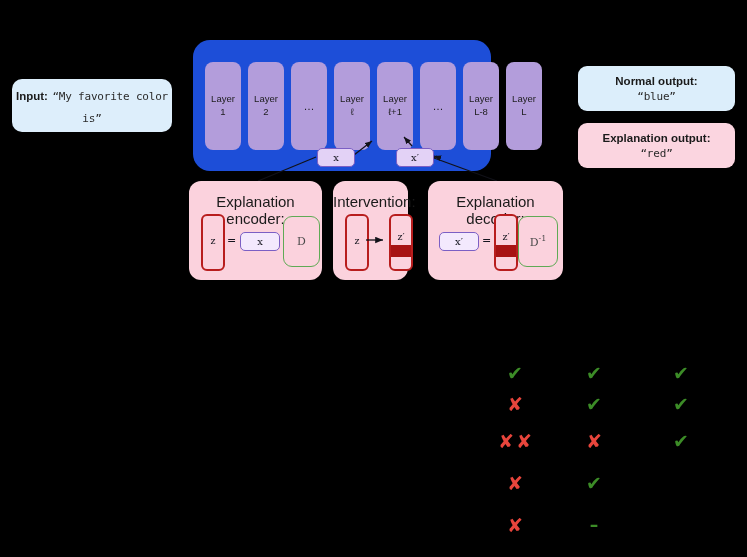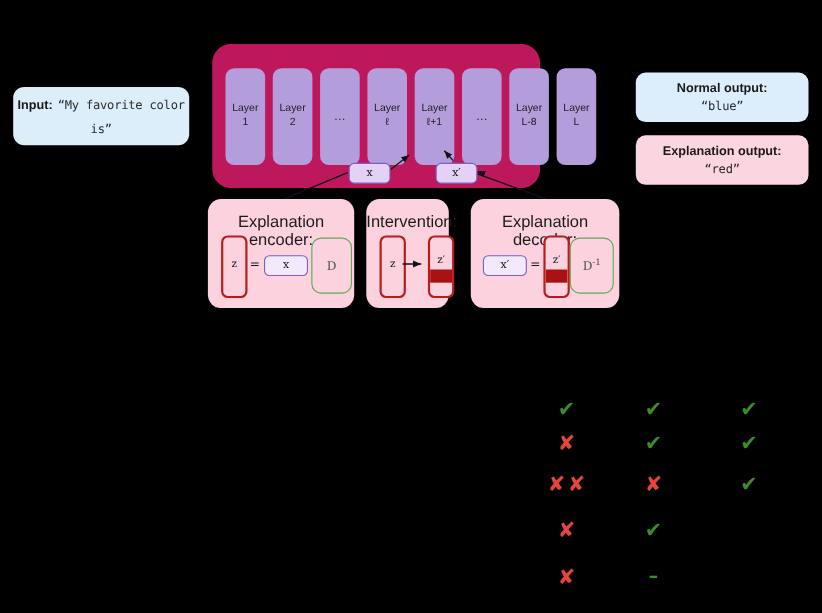--- a/index.html
+++ b/index.html
@@ -18,21 +18,21 @@
     background:#ddeefb;border-radius:10px;
     display:flex;align-items:center;justify-content:center;
     text-align:center;line-height:1.35;
   }
   .lbl-bold{font-family:"Liberation Sans",sans-serif;font-size:11.5px;color:#1a1a1a;font-weight:600;}
   .mono{font-family:"DejaVu Sans Mono",monospace;font-size:11px;color:#2b2b2b;letter-spacing:-0.2px;}
 
   
   #model-container{
     position:absolute;left:193px;top:40px;width:298px;height:131px;
-    background:#be185d;border-radius:17px;
+    background:#1d4ed8;border-radius:17px;
   }
   .layer-block{
     position:absolute;top:22px;width:36px;height:88px;
     background:#b39ddb;border-radius:8px;
     display:flex;align-items:center;justify-content:center;
     text-align:center;
     font-size:9.5px;color:#1d1d1d;line-height:1.35;
   }
   .layer-ellipsis{
     position:absolute;top:22px;width:36px;height:88px;

